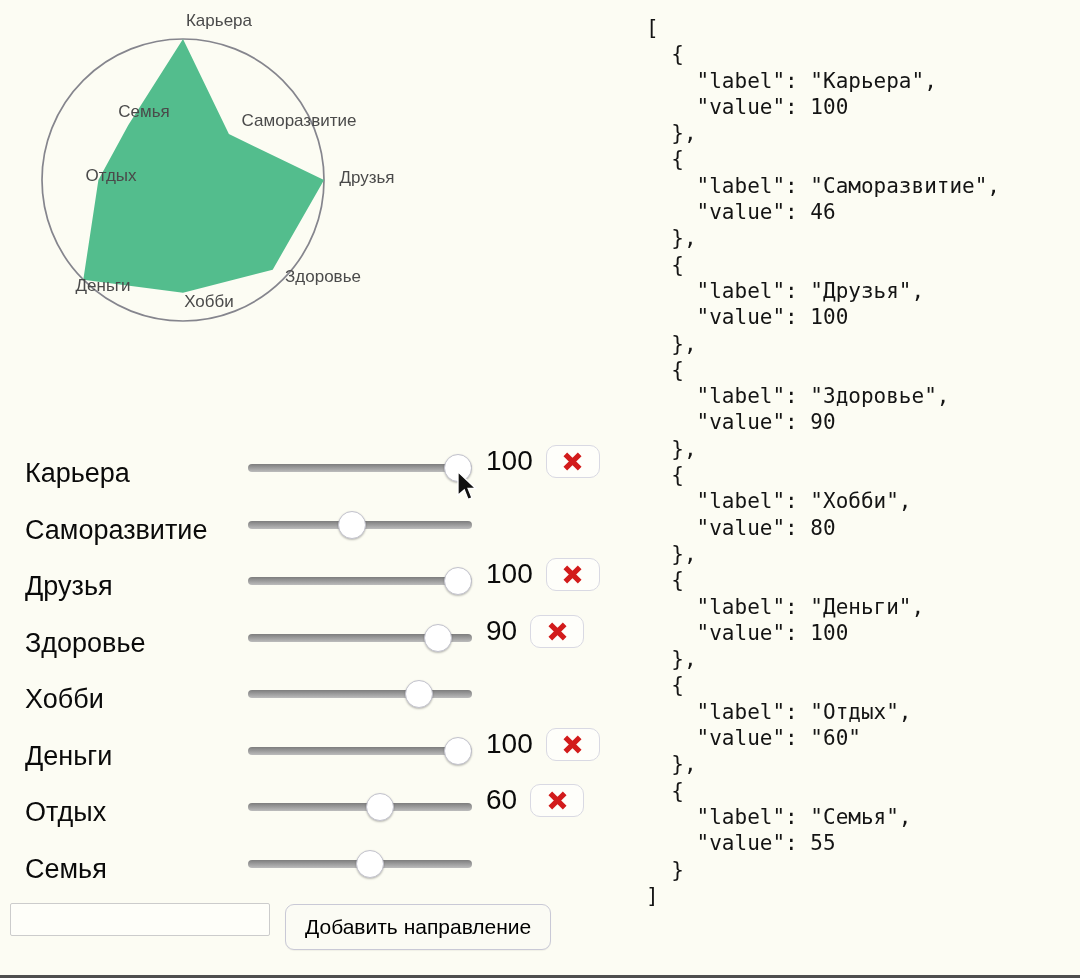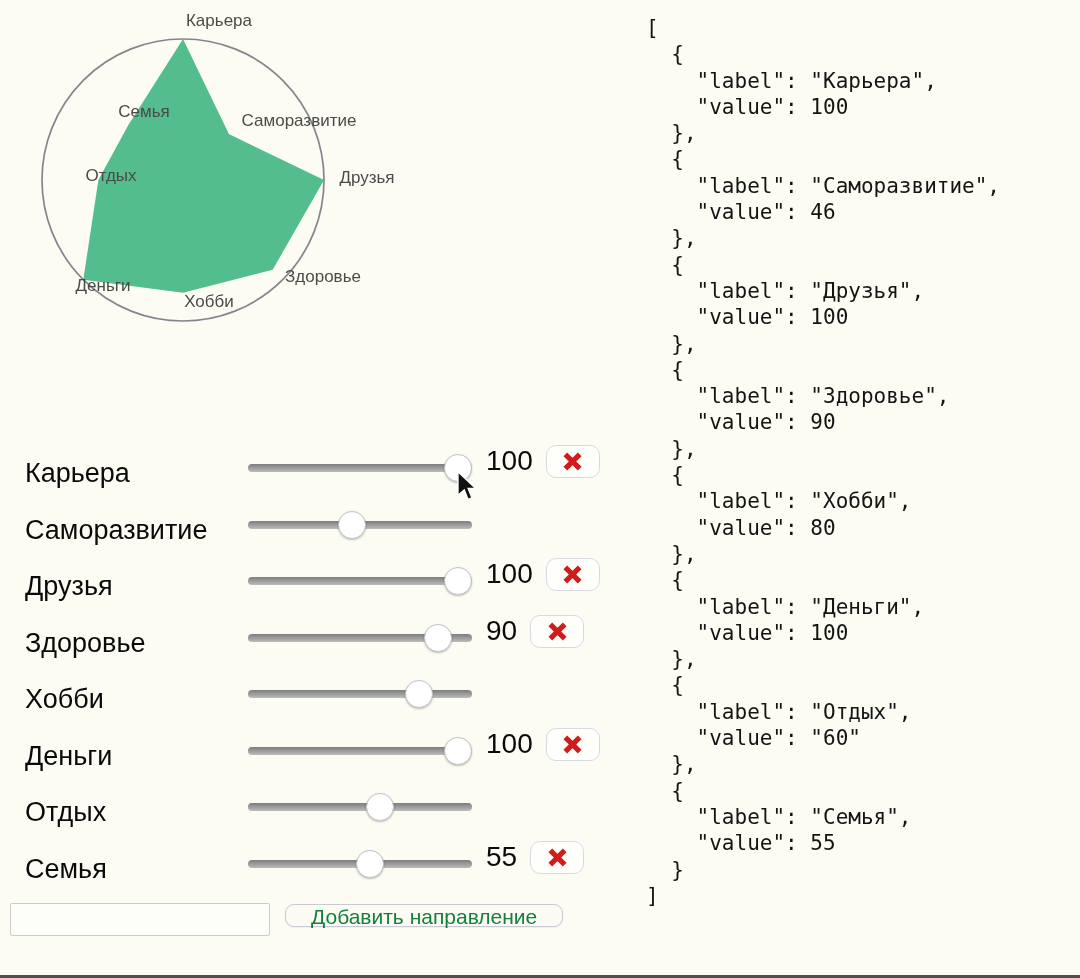--- a/index.html
+++ b/index.html
@@ -52,23 +52,23 @@
     cursor:pointer;padding:0;
   }
   
   #add-input{
     position:absolute;left:10px;top:903px;width:260px;height:33px;
     box-sizing:border-box;border:1px solid #cccccc;border-radius:2px;
     background:#fefef9;font-size:20px;padding:0 8px;
     font-family:"Liberation Sans",sans-serif;
   }
   #add-btn{
-    position:absolute;left:285px;top:904px;height:23px;padding:0 25px;
+    position:absolute;left:285px;top:904px;height:46px;padding:0 19px;
     border:1px solid #c9c9d6;border-radius:9px;background:#fbfbf4;
-    font-size:21px;color:#15803d;cursor:pointer;white-space:nowrap;
+    font-size:21px;color:#000000;cursor:pointer;white-space:nowrap;
     font-family:"Liberation Sans",sans-serif;box-shadow:0 1px 1px rgba(0,0,0,.05);
   }
   
   #json-panel{
     position:absolute;left:646px;top:15px;margin:0;
     font-family:"DejaVu Sans Mono","Liberation Mono",monospace;
     font-size:21px;line-height:26.3px;color:#141414;white-space:pre;
   }
   
   #bottom-line{position:absolute;left:0;bottom:0;width:100%;height:3px;background:#4e4e4e;}
@@ -149,33 +149,33 @@
         <svg width="23" height="23" viewBox="0 0 24 24">
           <path d="M4.5 4.5 L19.5 19.5 M19.5 4.5 L4.5 19.5" stroke="#d21b1b" stroke-width="5.4" fill="none"></path>
         </svg>
       </button>
     </div>
   </div>
 
   <div class="row" style="top: 784px;">
     <span class="rlabel">Отдых</span>
     <input type="range" min="0" max="100" value="60" style="">
+    <div class="vb">
+      <span class="rvalue">60</span>
+      <button class="del">
+        <svg width="23" height="23" viewBox="0 0 24 24">
+          <path d="M4.5 4.5 L19.5 19.5 M19.5 4.5 L4.5 19.5" stroke="#d21b1b" stroke-width="5.4" fill="none"></path>
+        </svg>
+      </button>
+    </div>
   </div>
 
   <div class="row" style="top: 840.5px;">
     <span class="rlabel">Семья</span>
     <input type="range" min="0" max="100" value="55" style="">
-    <div class="vb">
-      <span class="rvalue">55</span>
-      <button class="del">
-        <svg width="23" height="23" viewBox="0 0 24 24">
-          <path d="M4.5 4.5 L19.5 19.5 M19.5 4.5 L4.5 19.5" stroke="#d21b1b" stroke-width="5.4" fill="none"></path>
-        </svg>
-      </button>
-    </div>
   </div>
 </div>
 
 <input id="add-input" type="text" value="" style="">
 <button id="add-btn">Добавить направление</button>
 
 <pre id="json-panel">[
   {
     "label": "Карьера",
     "value": 100

